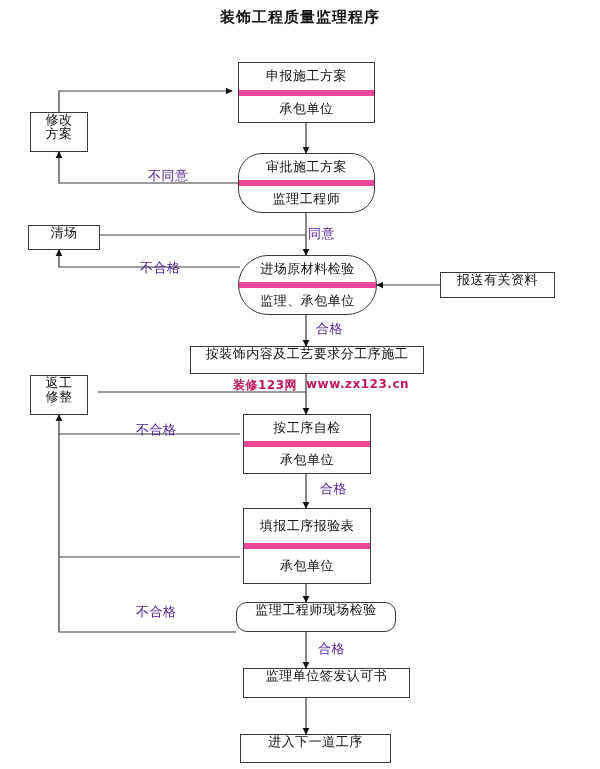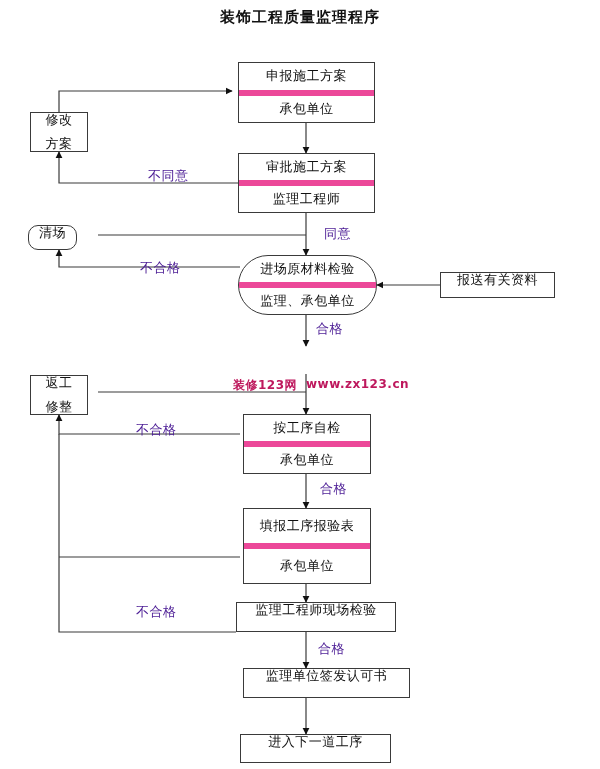--- a/index.html
+++ b/index.html
@@ -25,21 +25,21 @@
     height: 769px;
   }
   .node {
     position: absolute;
     box-sizing: border-box;
     border: 1px solid #3a3a3a;
     background: #ffffff;
     display: flex;
     flex-direction: column;
     align-items: stretch;
-    justify-content: space-between;
+    justify-content: flex-start;
   }
   .node .cell {
     box-sizing: border-box;
     display: flex;
     align-items: center;
     justify-content: center;
     text-align: center;
     color: #111111;
     font-size: 13px;
     line-height: 1.1;
@@ -139,69 +139,72 @@
   <div class="node two-cell" style="left:238px; top:62px; width:137px; height:61px;">
     <div class="cell">申报施工方案</div>
     <div class="cell divider">承包单位</div>
   </div>
 
   <div class="node stacked" style="left:30px; top:112px; width:58px; height:40px;">
     <div class="cell">修改</div>
     <div class="cell">方案</div>
   </div>
 
-  <div class="node two-cell" style="left:238px; top:153px; width:137px; height:60px;">
+  <div class="node two-cell" style="left:238px; top:153px; width:137px; height:60px;border-radius:24px;">
     <div class="cell">审批施工方案</div>
     <div class="cell divider">监理工程师</div>
   </div>
 
-  <div class="node" style="left:28px; top:225px; width:49px; height:25px;border-radius:10px;">
+  <div class="node" style="left:28px; top:225px; width:72px; height:25px;">
     <div class="cell">清场</div>
   </div>
 
   <div class="node two-cell" style="left:238px; top:255px; width:139px; height:60px;border-radius:30px;">
     <div class="cell">进场原材料检验</div>
     <div class="cell divider">监理、承包单位</div>
   </div>
 
   <div class="node" style="left:440px; top:272px; width:115px; height:26px;">
     <div class="cell">报送有关资料</div>
   </div>
 
+  <div class="node" style="left:190px; top:346px; width:234px; height:28px;">
+    <div class="cell">按装饰内容及工艺要求分工序施工</div>
+  </div>
 
   <div class="node stacked" style="left:30px; top:375px; width:58px; height:40px;">
     <div class="cell">返工</div>
     <div class="cell">修整</div>
   </div>
 
   <div class="node two-cell" style="left:243px; top:414px; width:128px; height:60px;">
     <div class="cell">按工序自检</div>
     <div class="cell divider">承包单位</div>
   </div>
 
   <div class="node two-cell" style="left:243px; top:508px; width:128px; height:76px;">
     <div class="cell">填报工序报验表</div>
     <div class="cell divider">承包单位</div>
   </div>
 
-  <div class="node" style="left:236px; top:602px; width:160px; height:30px;">
+  <div class="node" style="left:236px; top:602px; width:160px; height:30px;border-radius:11px;">
     <div class="cell">监理工程师现场检验</div>
   </div>
 
   <div class="node" style="left:232px; top:668px; width:167px; height:30px;margin-left:11px;">
     <div class="cell">监理单位签发认可书</div>
   </div>
 
   <div class="node" style="left:240px; top:734px; width:151px; height:29px;">
     <div class="cell">进入下一道工序</div>
   </div>
 
   <div class="edge-label" style="left:148px; top:167px;">不同意</div>
 
-  <div class="edge-label" style="left:324px; top:225px;">同意</div>
+  <div class="edge-label" style="left:308px; top:225px;">同意</div>
 
   <div class="edge-label" style="left:140px; top:259px;">不合格</div>
 
   <div class="edge-label" style="left:316px; top:320px;">合格</div>
 
   <div class="edge-label" style="left:136px; top:421px;">不合格</div>
 
   <div class="edge-label" style="left:320px; top:480px;">合格</div>
 
   <div class="edge-label" style="left:136px; top:603px;">不合格</div>

